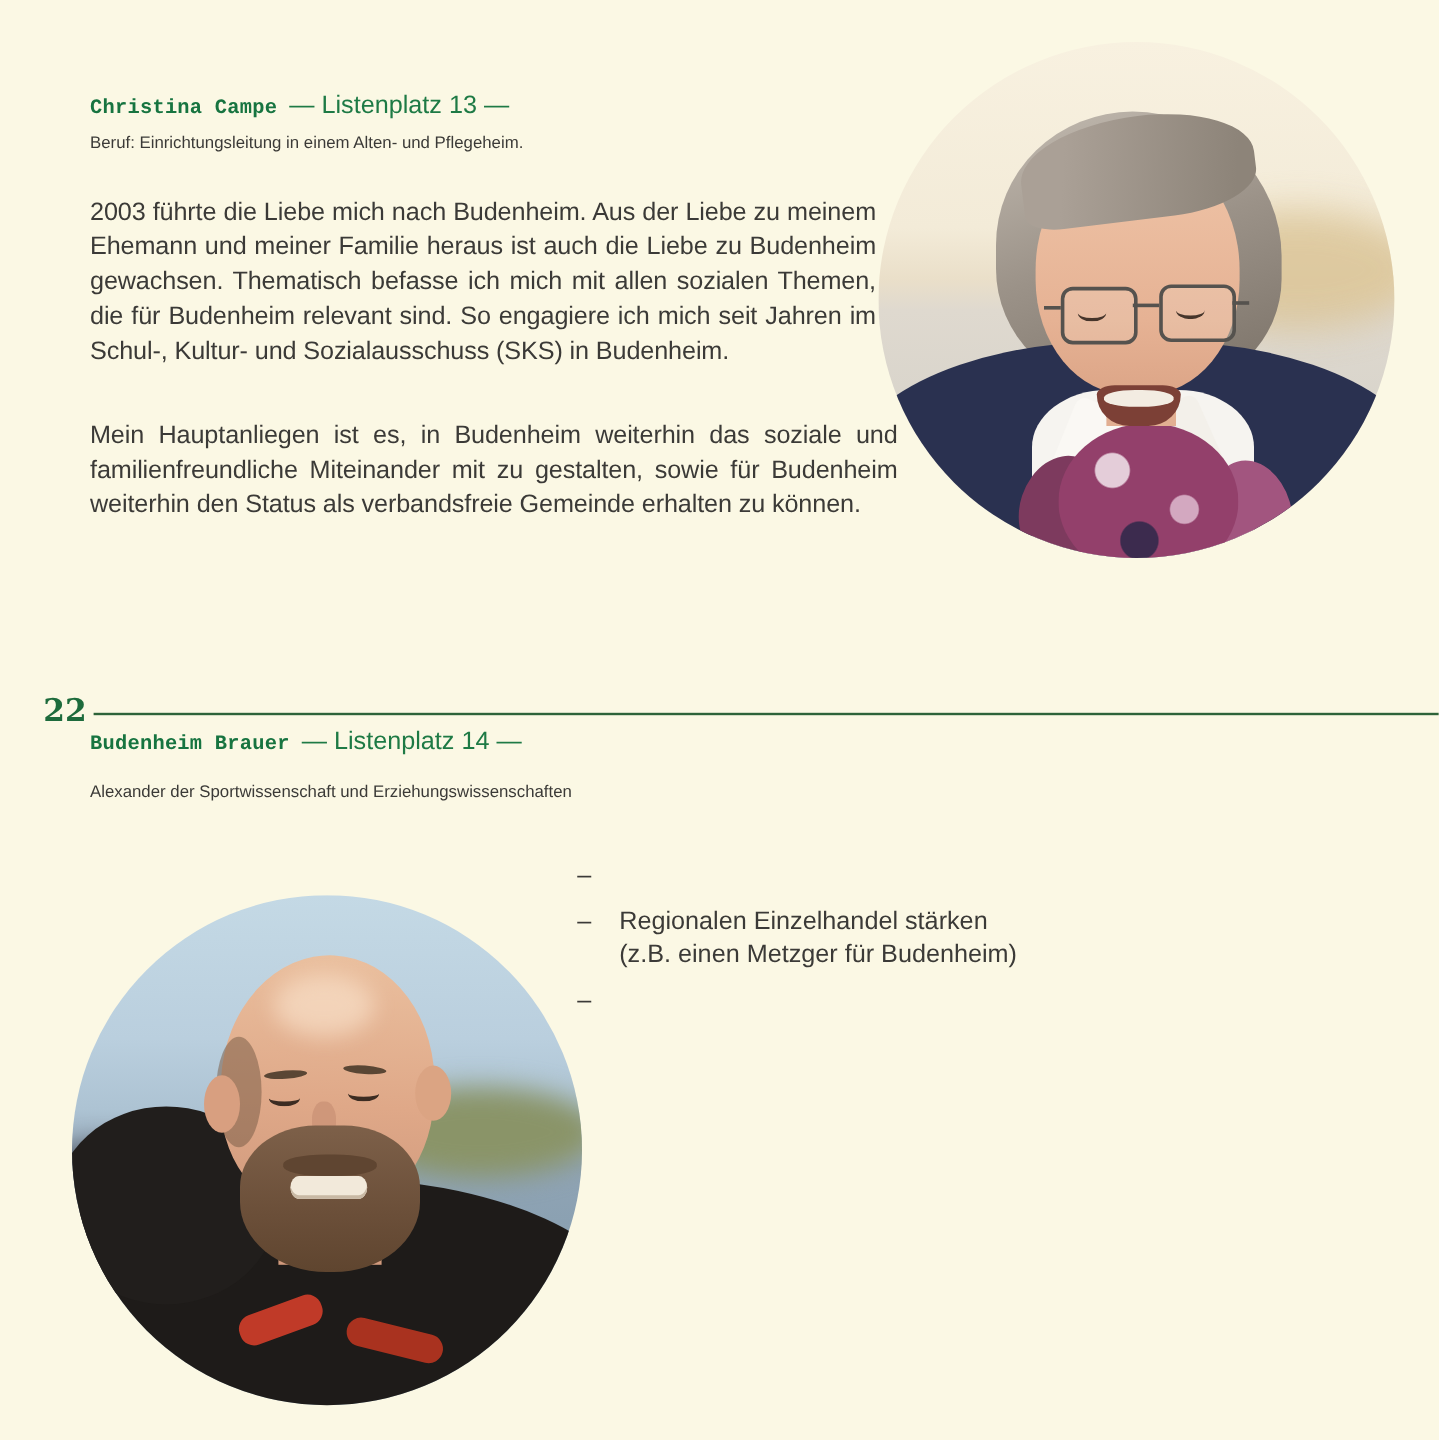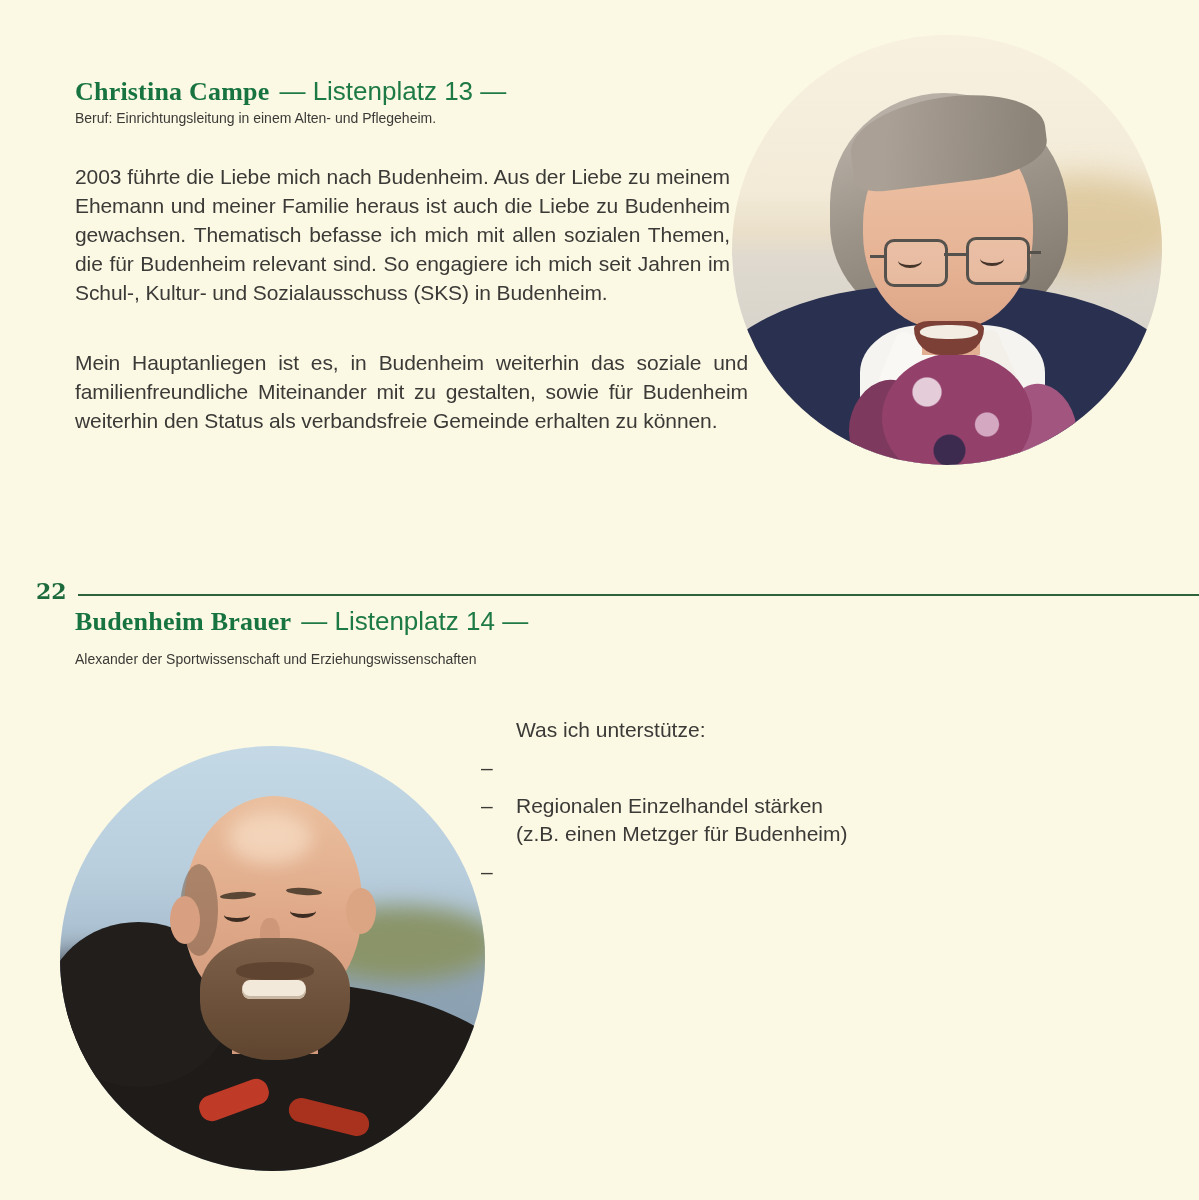--- a/index.html
+++ b/index.html
@@ -7,41 +7,41 @@
     width:1199px;height:1200px;position:relative;overflow:hidden;
     background:#FBF8E4;
     font-family:"Liberation Sans",sans-serif;
     color:#3B3A37;
   }
   .abs{position:absolute;}
 
   
   .profile-header{left:75px;white-space:nowrap;}
   .name{
-    font-family:Liberation Serif, serif;font-weight:700;
-    font-size:26px;color:#177440;letter-spacing:.2px;
+    font-family:Liberation Mono, monospace;font-weight:700;
+    font-size:17px;color:#177440;letter-spacing:.2px;
   }
-  .listenplatz{font-size:26px;color:#1E7A45;margin-left:10px;}
+  .listenplatz{font-size:21px;color:#1E7A45;margin-left:10px;}
   .beruf{left:75px;font-size:14px;line-height:27px;}
   .para{
     left:75px;font-size:21px;line-height:29px;
     text-align:justify;letter-spacing:-0.1px;
   }
   #para1{top:162px;width:655px;}
   #para2{top:348px;width:673px;}
   #beruf-top{top:105px;}
   #header-top{top:76px;}
   #header-bottom{top:606px;}
   #beruf-bottom{top:646px;}
 
   
   .page-number{
     left:36px;top:578px;
     font-family:"DejaVu Serif",serif;font-weight:700;
-    font-size:22px;color:#1D6B3C;
+    font-size:26px;color:#1D6B3C;
   }
   .rule{left:78px;top:594px;width:1121px;height:2px;background:#2D6339;}
 
   
   #support{left:481px;top:716px;width:510px;font-size:21px;line-height:28px;}
   .support-heading{padding-left:35px;margin:0 0 10px 0;}
   .support-list{list-style:none;margin:0;padding:0;}
   .support-item{display:flex;margin-top:10px;}
   .support-item:first-child{margin-top:0;}
   .dash{width:35px;flex:0 0 35px;}
@@ -149,21 +149,20 @@
 <div class="abs page-number">22</div>
 <div class="abs rule"></div>
 
 <div class="abs profile-header" id="header-bottom">
   <span class="name">Budenheim Brauer</span><span class="listenplatz">— Listenplatz 14 —</span>
 </div>
 
 <div class="abs beruf" id="beruf-bottom">Alexander der Sportwissenschaft und Erziehungswissenschaften</div>
 
 <div class="abs" id="support">
-  <p class="support-heading">Was ich unterstütze:</p>
   <ul class="support-list">
     <li class="support-item">
       <span class="dash">–</span>
     </li>
     <li class="support-item">
       <span class="dash">–</span>
       <span class="item-text">Regionalen Einzelhandel stärken
 (z.B. einen Metzger für Budenheim)</span>
     </li>
     <li class="support-item">

